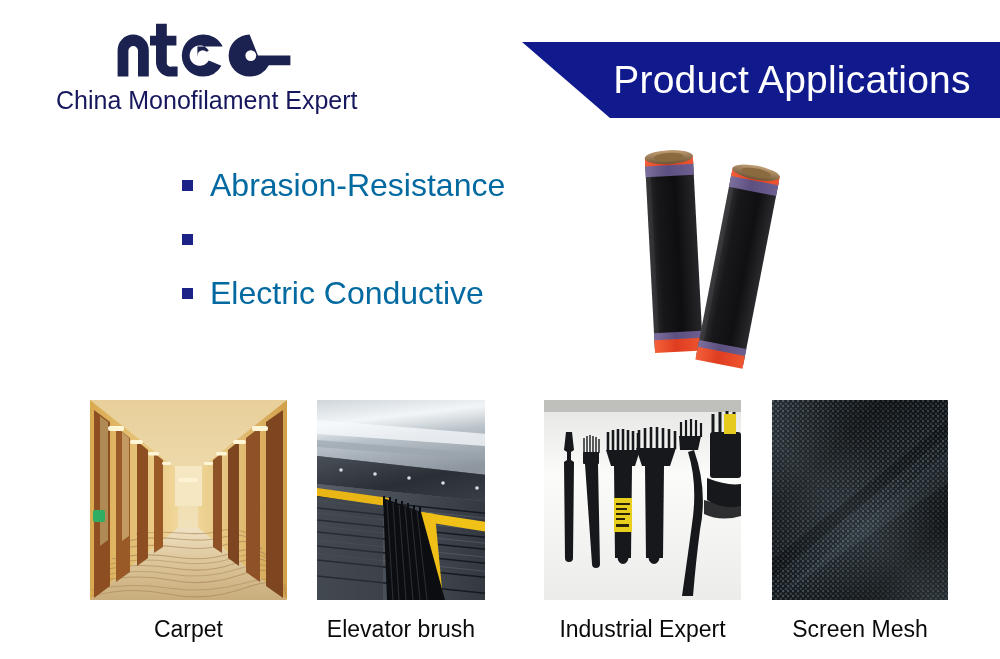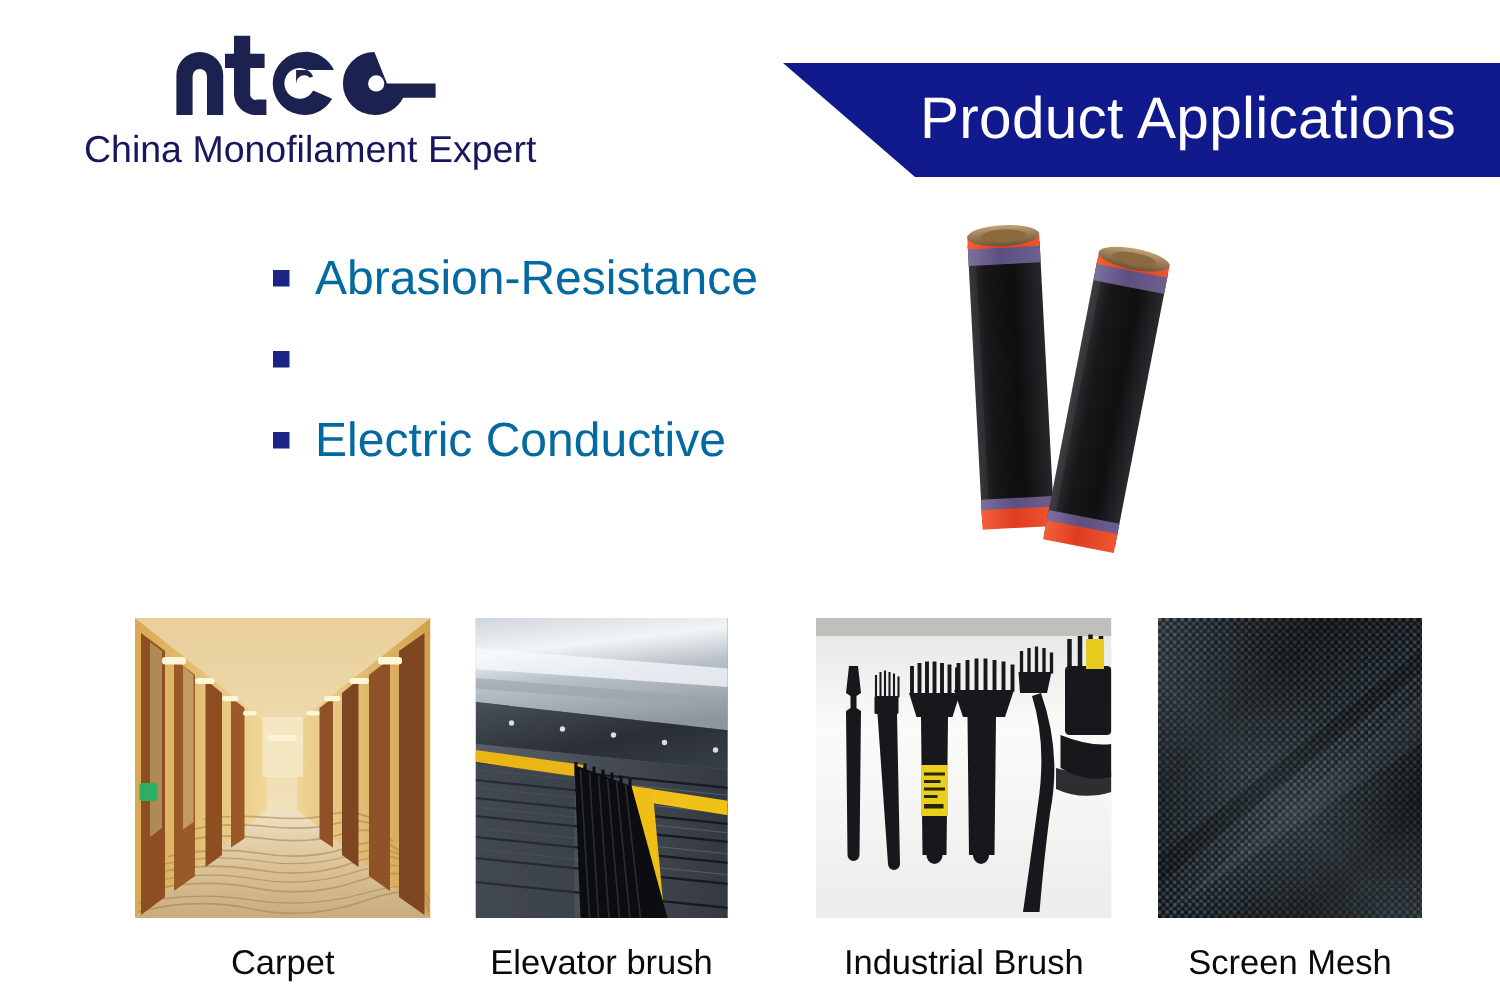--- a/index.html
+++ b/index.html
@@ -117,21 +117,21 @@
   
   #applications-row {
     position: absolute;
     left: 0;
     top: 396px;
     width: 1000px;
     height: 250px;
   }
   .app-cell {
     position: absolute;
-    top: 16px;
+    top: 4px;
     padding-left: 32px;
   }
   .app-thumb {
     width: 100%;
     height: 200px;
     display: block;
     overflow: hidden;
     position: relative;
   }
   .app-thumb svg { display: block; }
@@ -497,21 +497,21 @@
           <rect x="72" y="103" width="14" height="2"></rect>
           <rect x="72" y="108" width="11" height="2"></rect>
           <rect x="72" y="113" width="14" height="2"></rect>
           <rect x="72" y="118" width="9" height="2"></rect>
           <rect x="72" y="124" width="13" height="3"></rect>
         </g>
 
         <rect x="180" y="14" width="12" height="20" fill="#e6cb1e"></rect>
       </svg>
     </div>
-    <div class="app-caption">Industrial Brush</div>
+    <div class="app-caption">Industrial Expert</div>
   </div>
 
   <div class="app-cell" id="app-cell-3">
     <div class="app-thumb">
       <svg width="202" height="200" viewBox="0 0 202 200" preserveAspectRatio="none" aria-hidden="true">
         <defs>
           <pattern id="weave" width="5" height="5" patternUnits="userSpaceOnUse">
             <rect width="5" height="5" fill="#0c1013"></rect>
             <rect x="0" y="0" width="2.3" height="2.3" fill="#49565f"></rect>
             <rect x="2.6" y="2.6" width="2.3" height="2.3" fill="#3c4850"></rect>

